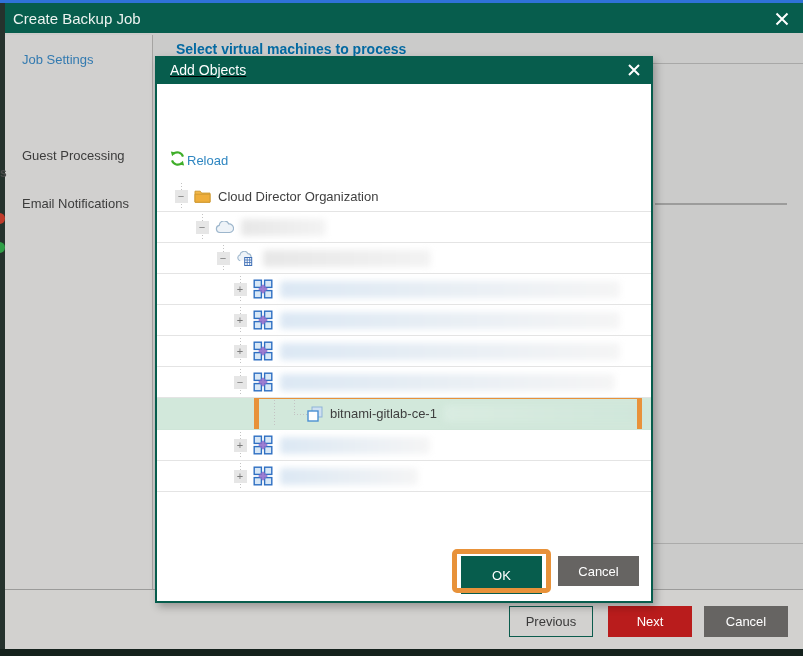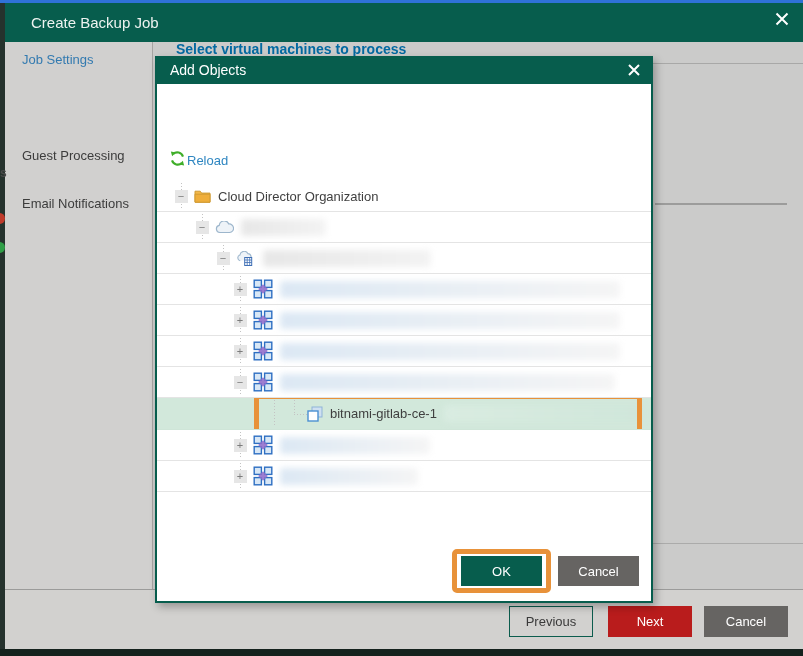--- a/index.html
+++ b/index.html
@@ -8,22 +8,22 @@
 
   
   .top-line   { position:absolute; left:0; top:0; width:803px; height:3px; background:#2f72d8; z-index:40; }
   .left-strip { position:absolute; left:0; top:3px; width:5px; height:646px; background:#25322d; z-index:35; }
   .bottom-strip{position:absolute; left:0; top:649px; width:803px; height:7px; background:#15221d; z-index:35; }
   .frag-s   { position:absolute; left:0px; top:166px; font-size:12px; font-weight:bold; color:#4a4a4a; z-index:36; }
   .frag-red { position:absolute; left:-6px; top:213px; width:11px; height:11px; border-radius:50%; background:#bf3a2b; z-index:36; }
   .frag-green{position:absolute; left:-6px; top:242px; width:11px; height:11px; border-radius:50%; background:#2f9e47; z-index:36; }
 
   
-  .titlebar { position:absolute; left:5px; top:3px; width:798px; height:39px; background:#075d4d;
-              color:#edf3f0; display:flex; align-items:center; padding-left:26px; font-size:15px; z-index:5; }
+  .titlebar { position:absolute; left:5px; top:3px; width:798px; height:30px; background:#075d4d;
+              color:#edf3f0; display:flex; align-items:center; padding-left:8px; font-size:15px; z-index:5; }
   .title-close { position:absolute; right:13px; top:8px; width:16px; height:16px; cursor:pointer; }
 
   .sidebar { position:absolute; left:5px; top:35px; width:148px; height:554px; background:#d1d0cf;
              border-right:1px solid #a5a4a2; z-index:4; }
   .side-item { position:absolute; left:0; width:100%; height:48px; display:flex; align-items:center;
                padding-left:17px; font-size:13px; color:#3c3c3c; cursor:pointer; }
   .side-item.link { color:#337ab0; }
   .side-item.active { background:#bccfc4; border-left:4px solid #075d4d; padding-left:13px; color:#333; }
   .side-item.active::after { content:""; position:absolute; right:-9px; top:50%; margin-top:-10px;
                border:10px solid transparent; border-left:9px solid #bccfc4; border-right:0; }
@@ -36,21 +36,21 @@
   .footer { position:absolute; left:5px; top:589px; width:798px; height:60px; background:#d2d1cf;
             border-top:1px solid #9b9b9a; z-index:3; }
   .btn { position:absolute; top:606px; height:31px; width:84px; font-size:13px; display:flex;
          align-items:center; justify-content:center; cursor:pointer; z-index:4; }
   .btn-prev    { left:509px; background:#d2d1cf; border:1px solid #0b5c4d; color:#3a3a3a; }
   .btn-next    { left:608px; background:#b91c1c; color:#fff; }
   .btn-fcancel { left:704px; background:#666462; color:#fff; }
 
   
   .modal { position:absolute; left:155px; top:56px; width:498px; height:547px; background:#fff;
-           border:2px solid #075d4d; border-top:none; box-shadow:3px 4px 8px rgba(0,0,0,.28); z-index:10; }
+           border:2px solid #075d4d; border-top:none; box-shadow:3px 4px 8px rgba(0,0,0,.28); z-index:10;text-decoration:underline; }
   .modal-header { height:28px; background:#075d4d; color:#fff; display:flex; align-items:center;
                   padding-left:13px; font-size:14px; position:relative; }
   .modal-close { position:absolute; right:10px; top:7px; width:14px; height:14px; cursor:pointer; }
 
   .search-box { position:absolute; left:12px; top:41px; width:473px; height:30px; background:#fff;
                 border:1px solid #b5b5b5; display:flex; align-items:center; }
   .search-input { flex:1; min-width:0; border:none; outline:none; font-size:13px; color:#444;
                   padding:0 8px; font-family:inherit; background:transparent; }
   .search-input::placeholder { color:#a3a3a3; }
   .search-glass { display:flex; align-items:center; padding:0 6px; cursor:pointer; }
@@ -73,21 +73,21 @@
   .guide.h::after { content:""; position:absolute; left:50%; top:50%; width:14px; height:1px;
                    background-image:repeating-linear-gradient(to right,#c3c3c3 0 1px,transparent 1px 3px); }
   .toggle { position:relative; z-index:1; width:13px; height:13px; background:#e6e6e6; color:#7c7c7c;
             font-size:11px; line-height:12px; text-align:center; cursor:pointer; }
   .ticon { margin-left:3px; display:flex; align-items:center; flex:0 0 auto; }
   .tlabel { margin-left:7px; white-space:nowrap; }
   .blur { height:17px; border-radius:3px; filter:blur(3px); margin-left:7px; flex:0 0 auto; }
   .orange-box { position:absolute; left:97px; right:9px; top:-4px; bottom:-6px; border:5px solid #e8923a;
                 border-radius:5px; z-index:5; pointer-events:none; }
 
-  .ok-btn      { position:absolute; left:304px; top:500px; width:81px; height:30px; background:#075d4d;
+  .ok-btn      { position:absolute; left:304px; top:500px; width:81px; height:38px; background:#075d4d;
                  color:#fff; font-size:13px; display:flex; align-items:center; justify-content:center; cursor:pointer; }
   .mcancel-btn { position:absolute; left:401px; top:500px; width:81px; height:30px; background:#666462;
                  color:#fff; font-size:13px; display:flex; align-items:center; justify-content:center; cursor:pointer; }
   .ok-orange   { position:absolute; left:295px; top:493px; width:99px; height:44px; border:5px solid #e8923a;
                  border-radius:5px; pointer-events:none; }
 </style>
 </head>
 <body>
 
 <div class="stage">

